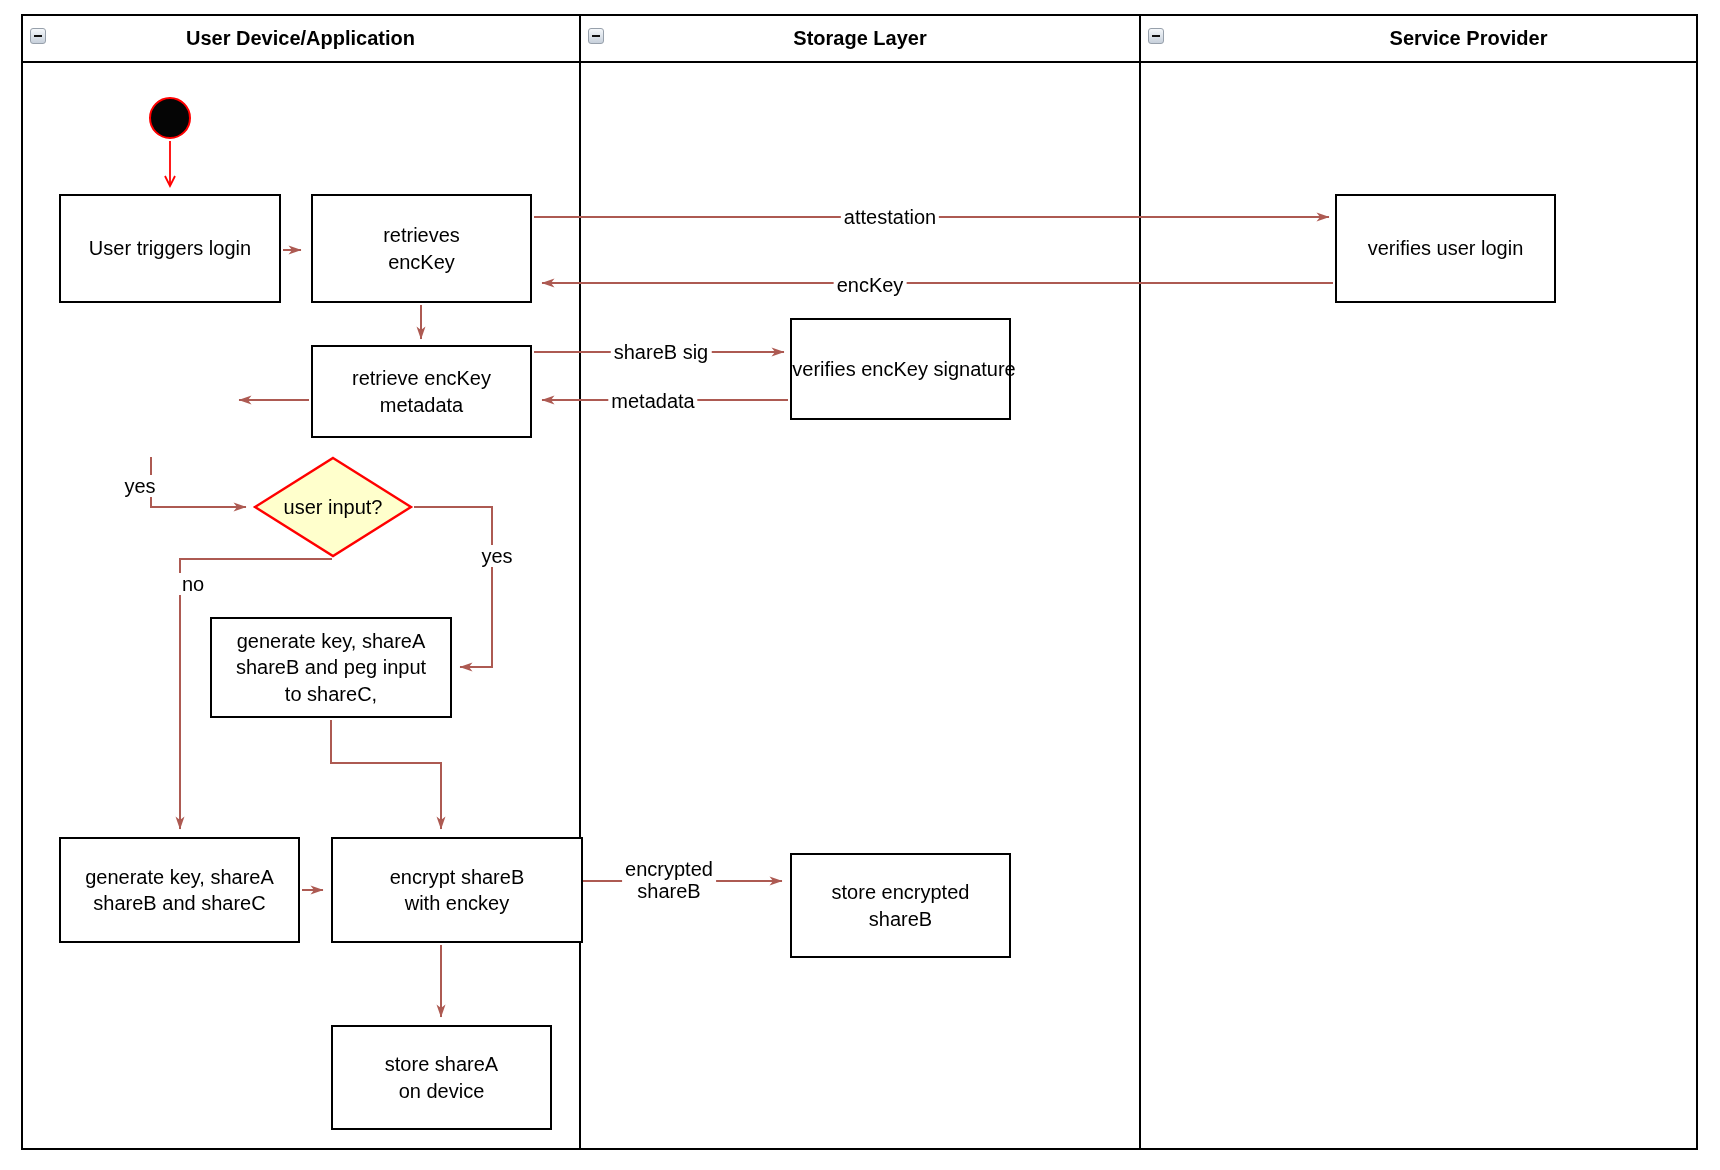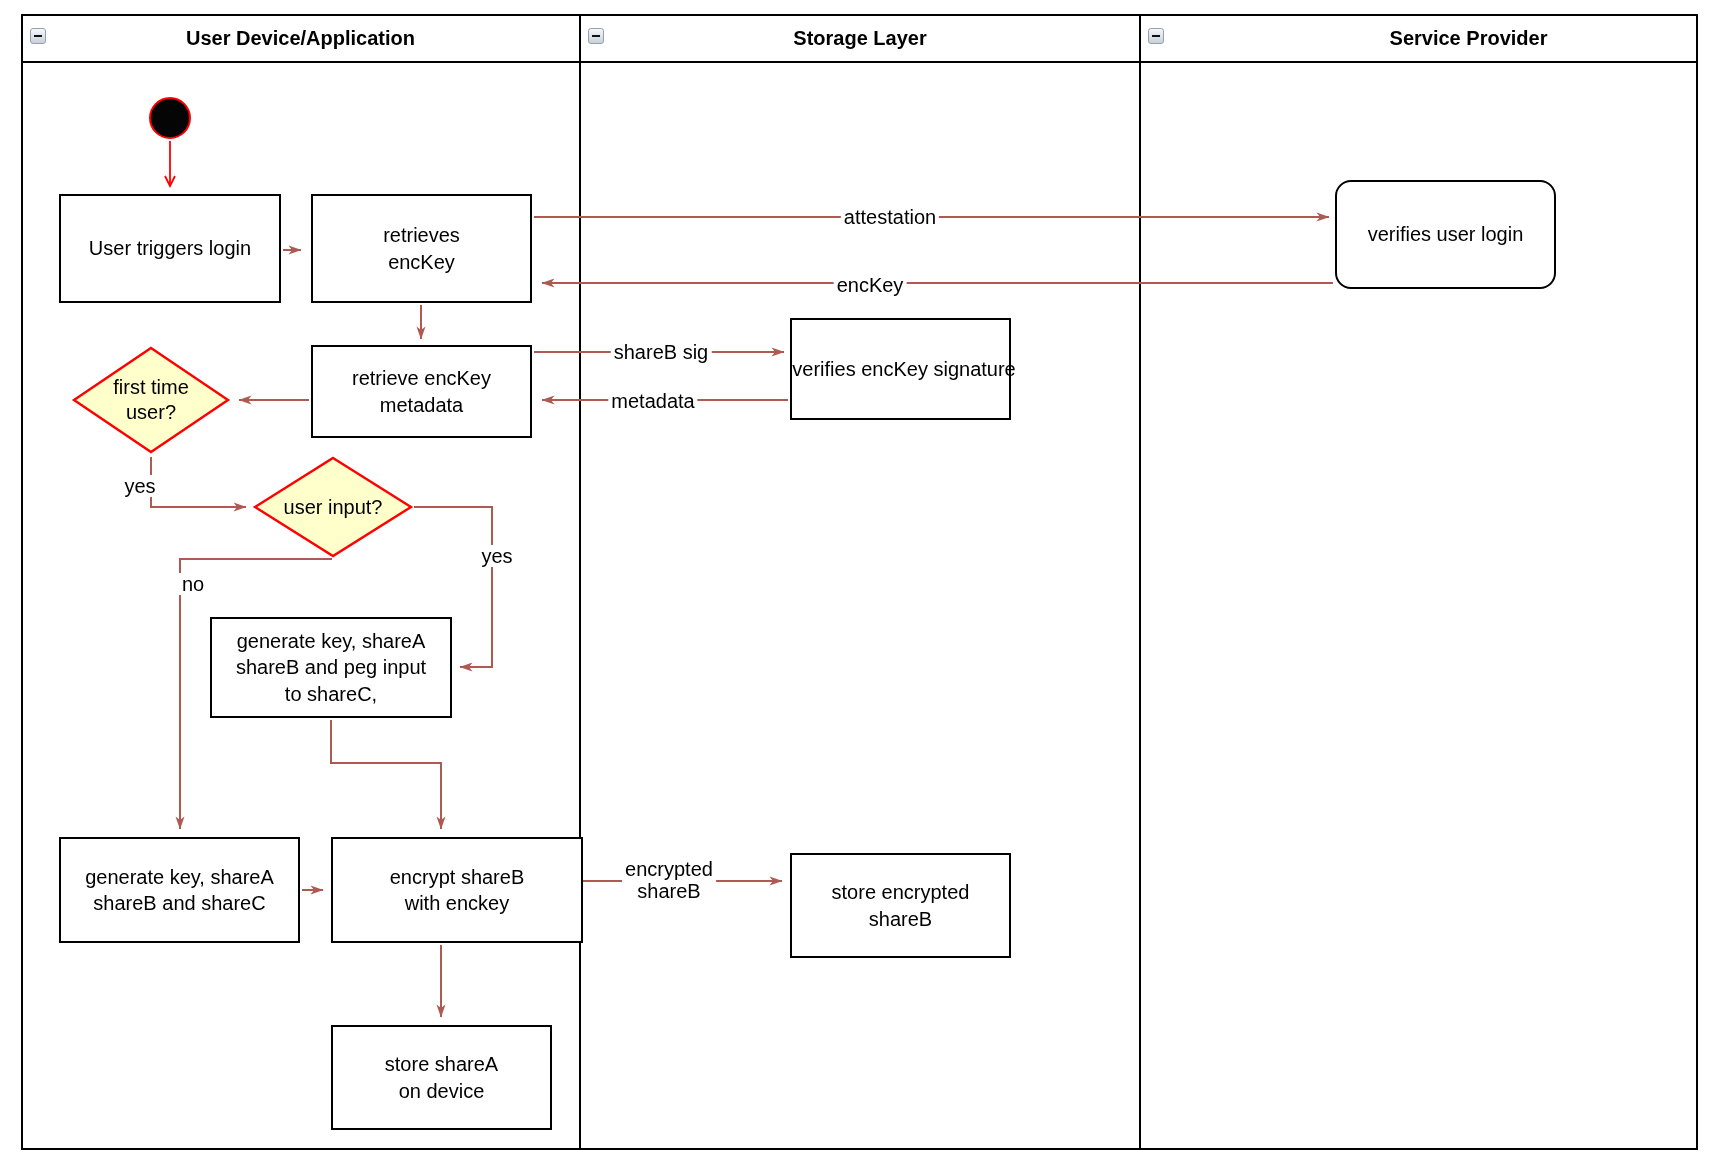--- a/index.html
+++ b/index.html
@@ -147,31 +147,24 @@
   </div>
 
   <div class="node" style="left:790px; top:318px; width:221px; height:102px;padding-left:7px;">
     <div class="node-label nowrap">verifies encKey signature</div>
   </div>
   <div class="node" style="left:790px; top:853px; width:221px; height:105px;">
     <div class="node-label">store encrypted
 shareB</div>
   </div>
 
-  <div class="node" style="left:1335px; top:180px; width:221px; height:109px;border-radius:16px;">
+  <div class="node" style="left:1335px; top:194px; width:221px; height:109px;">
     <div class="node-label">verifies user login</div>
   </div>
 
-  <div class="decision" style="left:71px; top:345px; width:160px; height:110px;">
-    <svg viewBox="0 0 160 110" preserveAspectRatio="none">
-      <polygon points="80,3 157,55 80,107 3,55" fill="var(--decision)" stroke="var(--hot)" stroke-width="2.4"></polygon>
-    </svg>
-    <div class="node-label">first time
-user?</div>
-  </div>
   <div class="decision" style="left:252px; top:455px; width:162px; height:104px;">
     <svg viewBox="0 0 162 104" preserveAspectRatio="none">
       <polygon points="81,3 159,52 81,101 3,52" fill="var(--decision)" stroke="var(--hot)" stroke-width="2.4"></polygon>
     </svg>
     <div class="node-label">user input?</div>
   </div>
 
   <div class="edge-label" style="left:890px; top:217px;">attestation</div>
   <div class="edge-label" style="left:870px; top:285px;">encKey</div>
   <div class="edge-label" style="left:661px; top:352px;">shareB sig</div>

